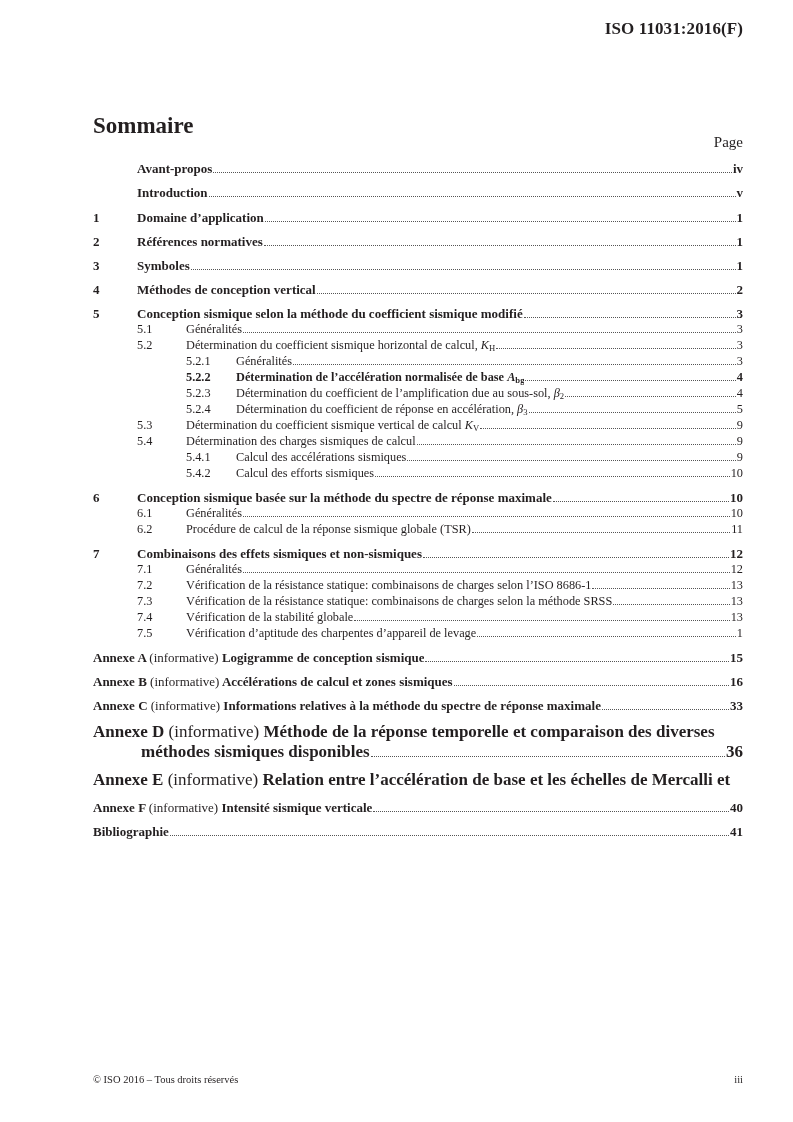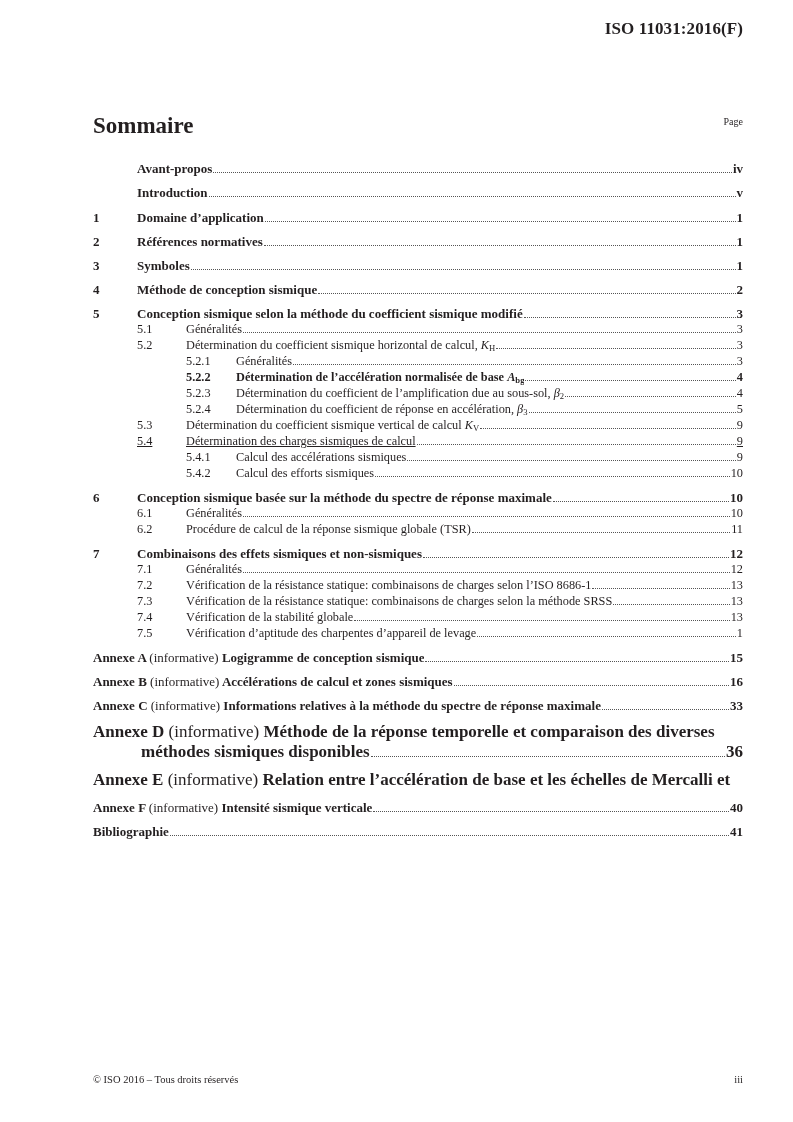--- a/index.html
+++ b/index.html
@@ -1,20 +1,20 @@
 <!DOCTYPE html>
 <html><head>
 <meta charset="utf-8">
 <style>
   html, body { margin:0; padding:0; background:#ffffff; }
   body { width:793px; height:1122px; position:relative; overflow:hidden;
          font-family:"Liberation Serif","DejaVu Serif",serif; color:#231f20; }
   .hdr { position:absolute; right:50px; top:19px; font-size:17px; font-weight:bold; letter-spacing:0.1px; }
   .title { position:absolute; left:93px; top:113px; font-size:23px; font-weight:bold; }
-  .pagelbl { position:absolute; right:50px; top:116px; font-size:10px; }
+  .pagelbl { position:absolute; right:50px; top:134px; font-size:15px; }
   .toc { position:absolute; left:93px; width:650px; top:0; }
   .row { position:absolute; left:0; width:650px; display:flex; align-items:baseline; font-size:12.5px; white-space:nowrap; }
   .row.lvl0 { font-weight:bold; font-size:13px; }
   .row .num { display:inline-block; flex:0 0 auto; }
   .row .txt { flex:0 1 auto; overflow:hidden; }
   .row .dots { flex:1 1 auto; border-bottom:1px dotted #555; margin:0 1px 3px 1px; height:0; min-width:8px; }
   .row .pg { flex:0 0 auto; }
   .lvl0 .num { width:44px; }
   .lvl1 { padding-left:44px; box-sizing:border-box; font-size:12.3px; }
   .lvl1 .num { width:49px; }
@@ -65,21 +65,21 @@
       <span class="pg">1</span>
     </div>
     <div class="row lvl0" style="top: 258px;">
       <span class="num">3</span>
       <span class="txt"><span>Symboles</span></span>
       <span class="dots"></span>
       <span class="pg">1</span>
     </div>
     <div class="row lvl0" style="top: 282px;">
       <span class="num">4</span>
-      <span class="txt"><span>Méthode de conception sismique</span></span>
+      <span class="txt"><span>Méthodes de conception vertical</span></span>
       <span class="dots"></span>
       <span class="pg">2</span>
     </div>
     <div class="row lvl0" style="top: 306px;">
       <span class="num">5</span>
       <span class="txt"><span>Conception sismique selon la méthode du coefficient sismique modifié</span></span>
       <span class="dots"></span>
       <span class="pg">3</span>
     </div>
     <div class="row lvl1" style="top: 322px;">
@@ -117,21 +117,21 @@
       <span class="txt"><span>Détermination du coefficient de réponse en accélération, </span><i>β</i><sub>3</sub></span>
       <span class="dots"></span>
       <span class="pg">5</span>
     </div>
     <div class="row lvl1" style="top: 418px;">
       <span class="num">5.3</span>
       <span class="txt"><span>Détermination du coefficient sismique vertical de calcul </span><i>K</i><sub>V</sub></span>
       <span class="dots"></span>
       <span class="pg">9</span>
     </div>
-    <div class="row lvl1" style="top: 434px; text-decoration: underline;">
+    <div class="row lvl1" style="top: 434px;">
       <span class="num">5.4</span>
       <span class="txt"><span>Détermination des charges sismiques de calcul</span></span>
       <span class="dots"></span>
       <span class="pg">9</span>
     </div>
     <div class="row lvl2" style="top: 450px;">
       <span class="num">5.4.1</span>
       <span class="txt"><span>Calcul des accélérations sismiques</span></span>
       <span class="dots"></span>
       <span class="pg">9</span>

